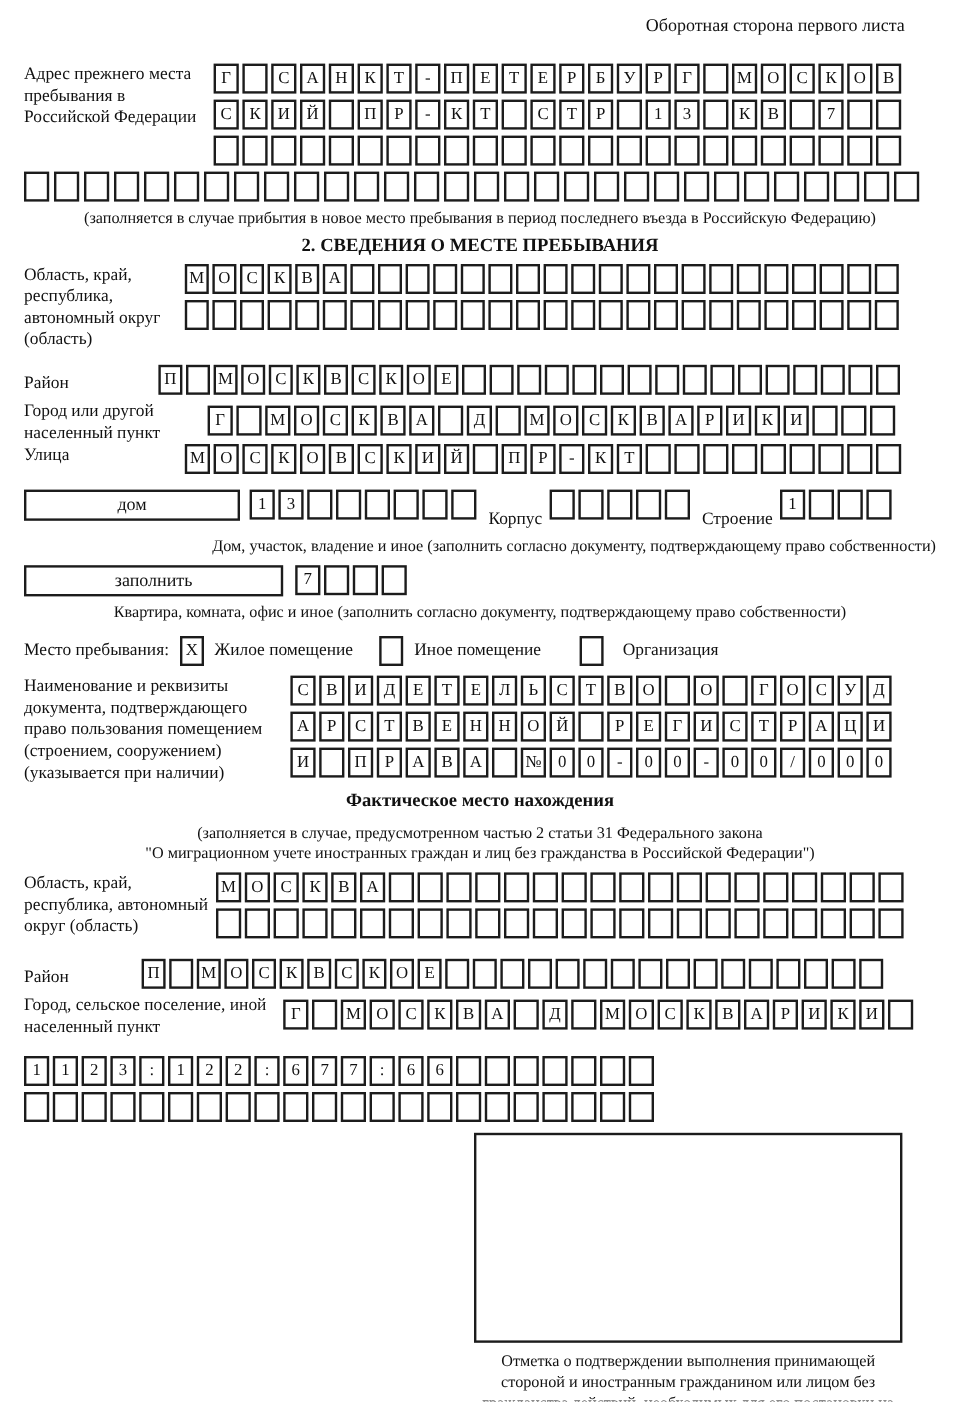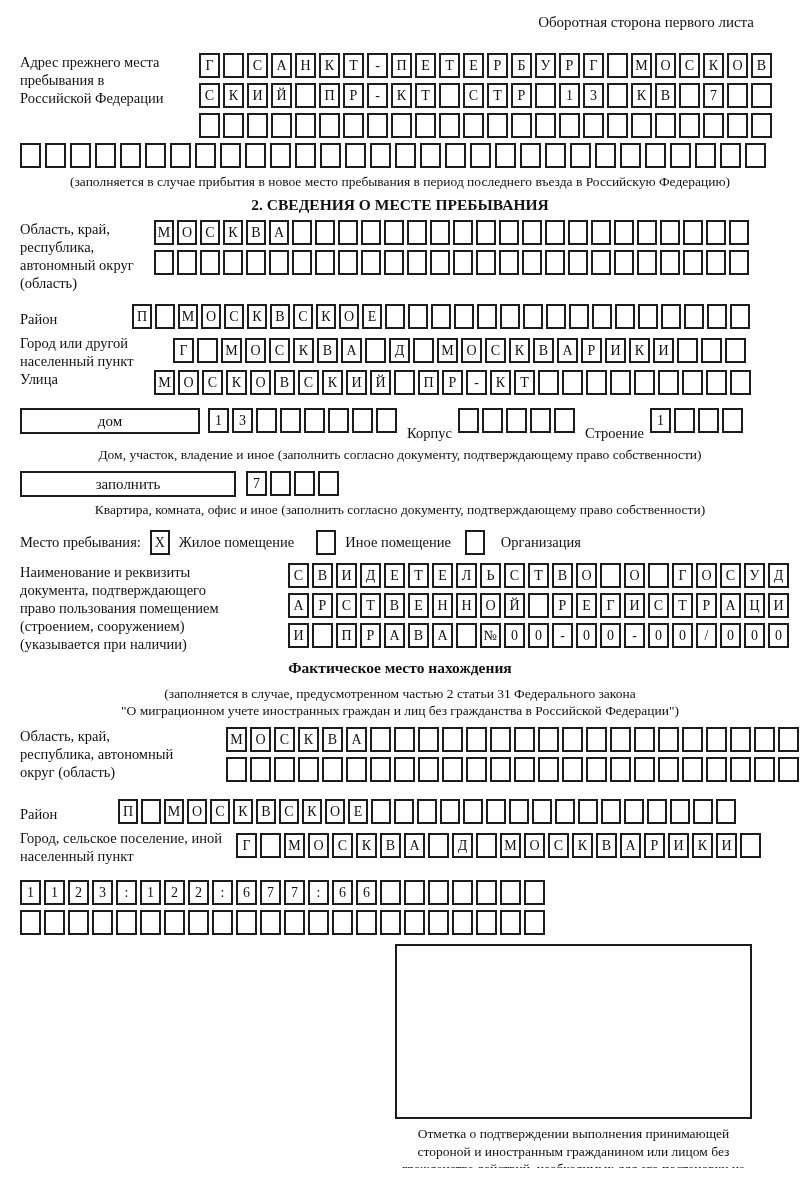--- a/index.html
+++ b/index.html
@@ -35,22 +35,22 @@
   .lbl-street   { width:134px; }
   .lbl-doc      { width:222px; }
   .lbl-region2   { width:160px; }
   .lbl-district2 { width:98px;  }
   .lbl-settle    { width:216px; }
   .lbl-cad       { width:208px; }
 
   .note { font-size:13.5px; text-align:center; line-height:17px; }
   .sec-title { font-size:15.5px; font-weight:bold; text-align:center; }
 
-  .mt4{margin-top:4px;} .mt6{margin-top:6px;} .mt8{margin-top:8px;gap:46px;}
-  .mt12{margin-top:12px;align-items:center;} .mt22{margin-top:22px;gap:21px;} .mb6{margin-bottom:6px;}
+  .mt4{margin-top:4px;} .mt6{margin-top:6px;} .mt8{margin-top:8px;}
+  .mt12{margin-top:12px;align-items:center;} .mt22{margin-top:22px;} .mb6{margin-bottom:6px;}
 
   
   .inline-row { display:flex; align-items:flex-start; margin-top:8px; }
   .wide-box {
     border:2px solid #1c1c1c; height:26px;
     display:flex; align-items:center; justify-content:center;
     font-size:15px; flex:0 0 auto;
   }
   .box-dom { width:180px; margin-right:8px; }
   .box-kv  { width:216px; margin-right:10px; }
@@ -386,39 +386,39 @@
         <div class="cell"></div>
       </div>
     <div class="inline-lbl">Строение</div>
     <div class="cells">
         <div class="cell">1</div>
         <div class="cell"></div>
         <div class="cell"></div>
         <div class="cell"></div>
       </div>
   </div>
-  <div class="note" style="text-align:center;">Дом, участок, владение и иное (заполнить согласно документу, подтверждающему право собственности)</div>
+  <div class="note" style="text-align:right;">Дом, участок, владение и иное (заполнить согласно документу, подтверждающему право собственности)</div>
 
   <div class="inline-row">
     <div class="wide-box box-kv">заполнить</div>
     <div class="cells">
         <div class="cell">7</div>
         <div class="cell"></div>
         <div class="cell"></div>
         <div class="cell"></div>
       </div>
   </div>
   <div class="note" style="text-align:center;">Квартира, комната, офис и иное (заполнить согласно документу, подтверждающему право собственности)</div>
 
   <div class="stay-row">
     <div class="stay-lbl">Место пребывания:</div>
     <div class="chk">X</div>
     <div class="optlbl">Жилое помещение</div>
     <div class="chk"></div>
-    <div class="optlbl" style="margin-right:14px;">Иное помещение</div>
+    <div class="optlbl" style="margin-right:32px;">Иное помещение</div>
     <div class="chk" style="margin-right:16px;"></div>
     <div class="optlbl">Организация</div>
   </div>
 
   <div class="field mt8">
     <div class="flabel lbl-doc">Наименование и реквизиты документа, подтверждающего право пользования помещением (строением, сооружением) (указывается при наличии)</div>
     <div class="rows">
       <div class="cells">
           <div class="cell">С</div>
           <div class="cell">В</div>

